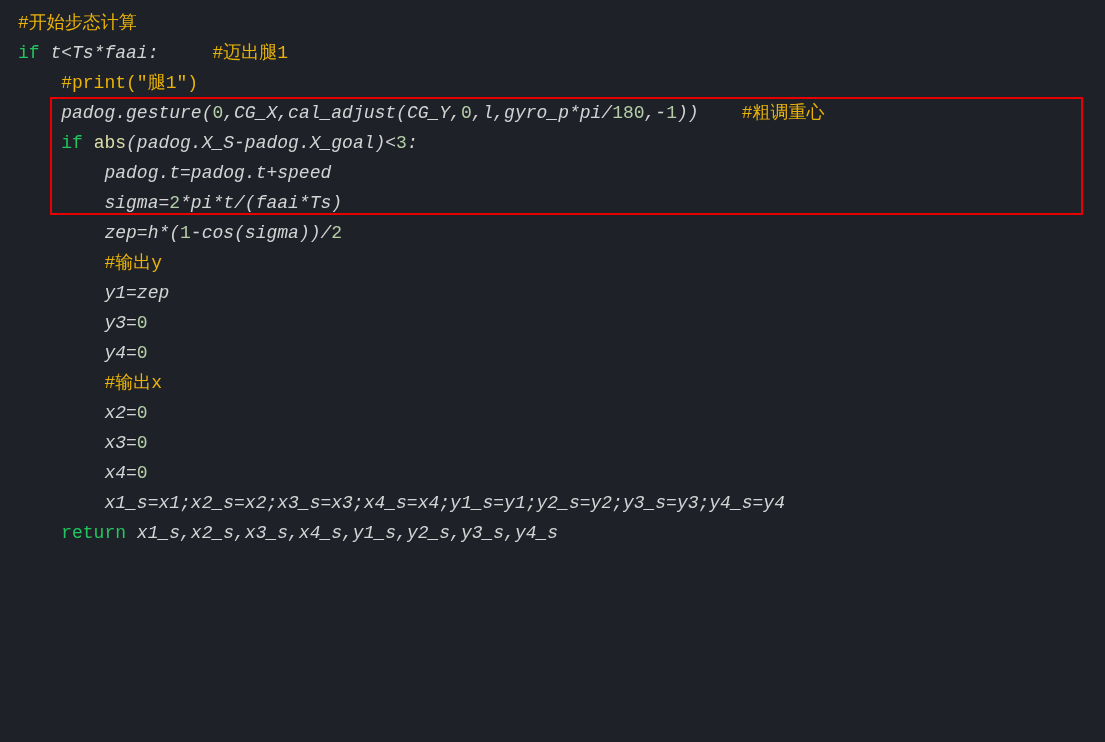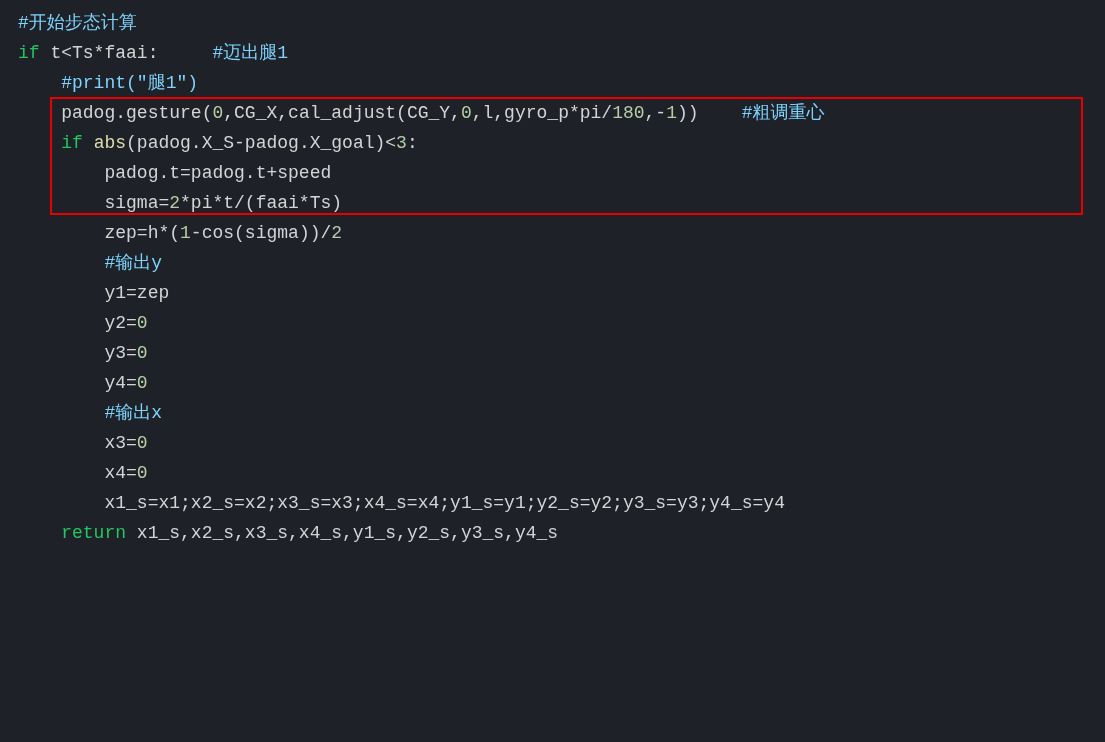--- a/index.html
+++ b/index.html
@@ -15,25 +15,25 @@
     overflow: hidden;
   }
   .editor {
     padding: 8px 0 0 18px;
     position: relative;
   }
   .line {
     white-space: pre;
     height: 30px;
   }
-  .comment { color: #7dd3fc; text-align: center; }
+  .comment { color: #eab308; text-align: center; }
   .keyword { color: #22c55e; }
   .builtin { color: #dcdcaa; text-align: right; }
   .number { color: #b5cea8; }
-  .text { color: #d4d4d4; }
+  .text { color: #d4d4d4; font-style: italic; }
   .highlight-box {
     position: absolute;
     border: 2px solid #e80000;
     top: 97px;
     left: 50px;
     width: 1029px;
     height: 114px;
     pointer-events: none;
   }
 </style>
@@ -57,29 +57,29 @@
 
 <div class="line">        <span class="text">sigma=</span><span class="number">2</span><span class="text">*pi*t/(faai*Ts)</span></div>
 
 <div class="line">        <span class="text">zep=h*(</span><span class="number">1</span><span class="text">-cos(sigma))/</span><span class="number">2</span></div>
 
 
 <div class="line">        <span class="comment">#输出y</span></div>
 
 <div class="line">        <span class="text">y1=zep</span></div>
 
-<div class="line">        <span class="text">y2=</span><span class="number">0</span></div>
 
 <div class="line">        <span class="text">y3=</span><span class="number">0</span></div>
 
 <div class="line">        <span class="text">y4=</span><span class="number">0</span></div>
 
 <div class="line">        <span class="comment">#输出x</span></div>
 
 
+<div class="line">        <span class="text">x2=</span><span class="number">0</span></div>
 
 <div class="line">        <span class="text">x3=</span><span class="number">0</span></div>
 
 <div class="line">        <span class="text">x4=</span><span class="number">0</span></div>
 
 <div class="line">        <span class="text">x1_s=x1;x2_s=x2;x3_s=x3;x4_s=x4;y1_s=y1;y2_s=y2;y3_s=y3;y4_s=y4</span></div>
 
 <div class="line">    <span class="keyword">return</span><span class="text"> x1_s,x2_s,x3_s,x4_s,y1_s,y2_s,y3_s,y4_s</span></div>
 
 <div class="highlight-box"></div>

